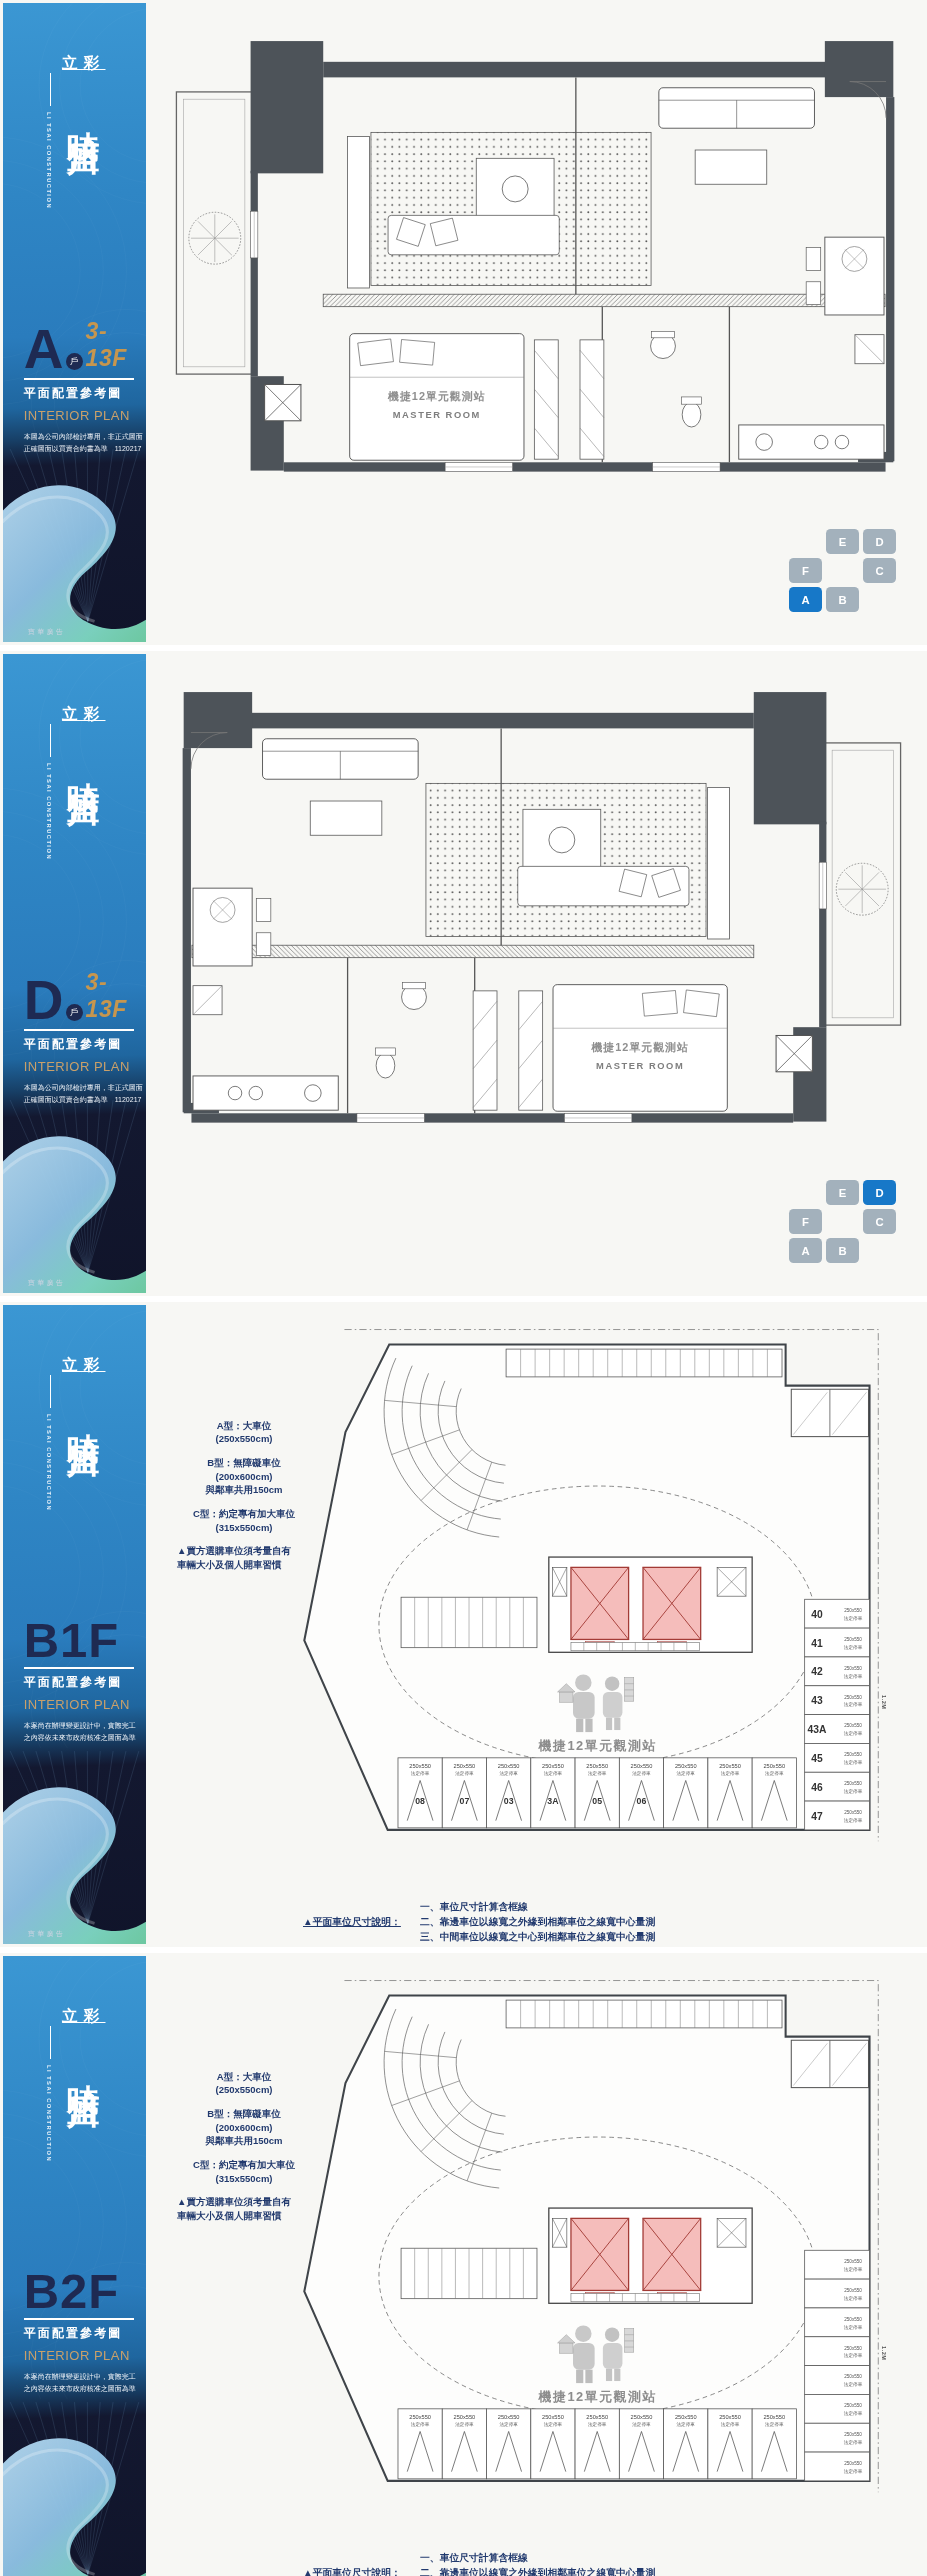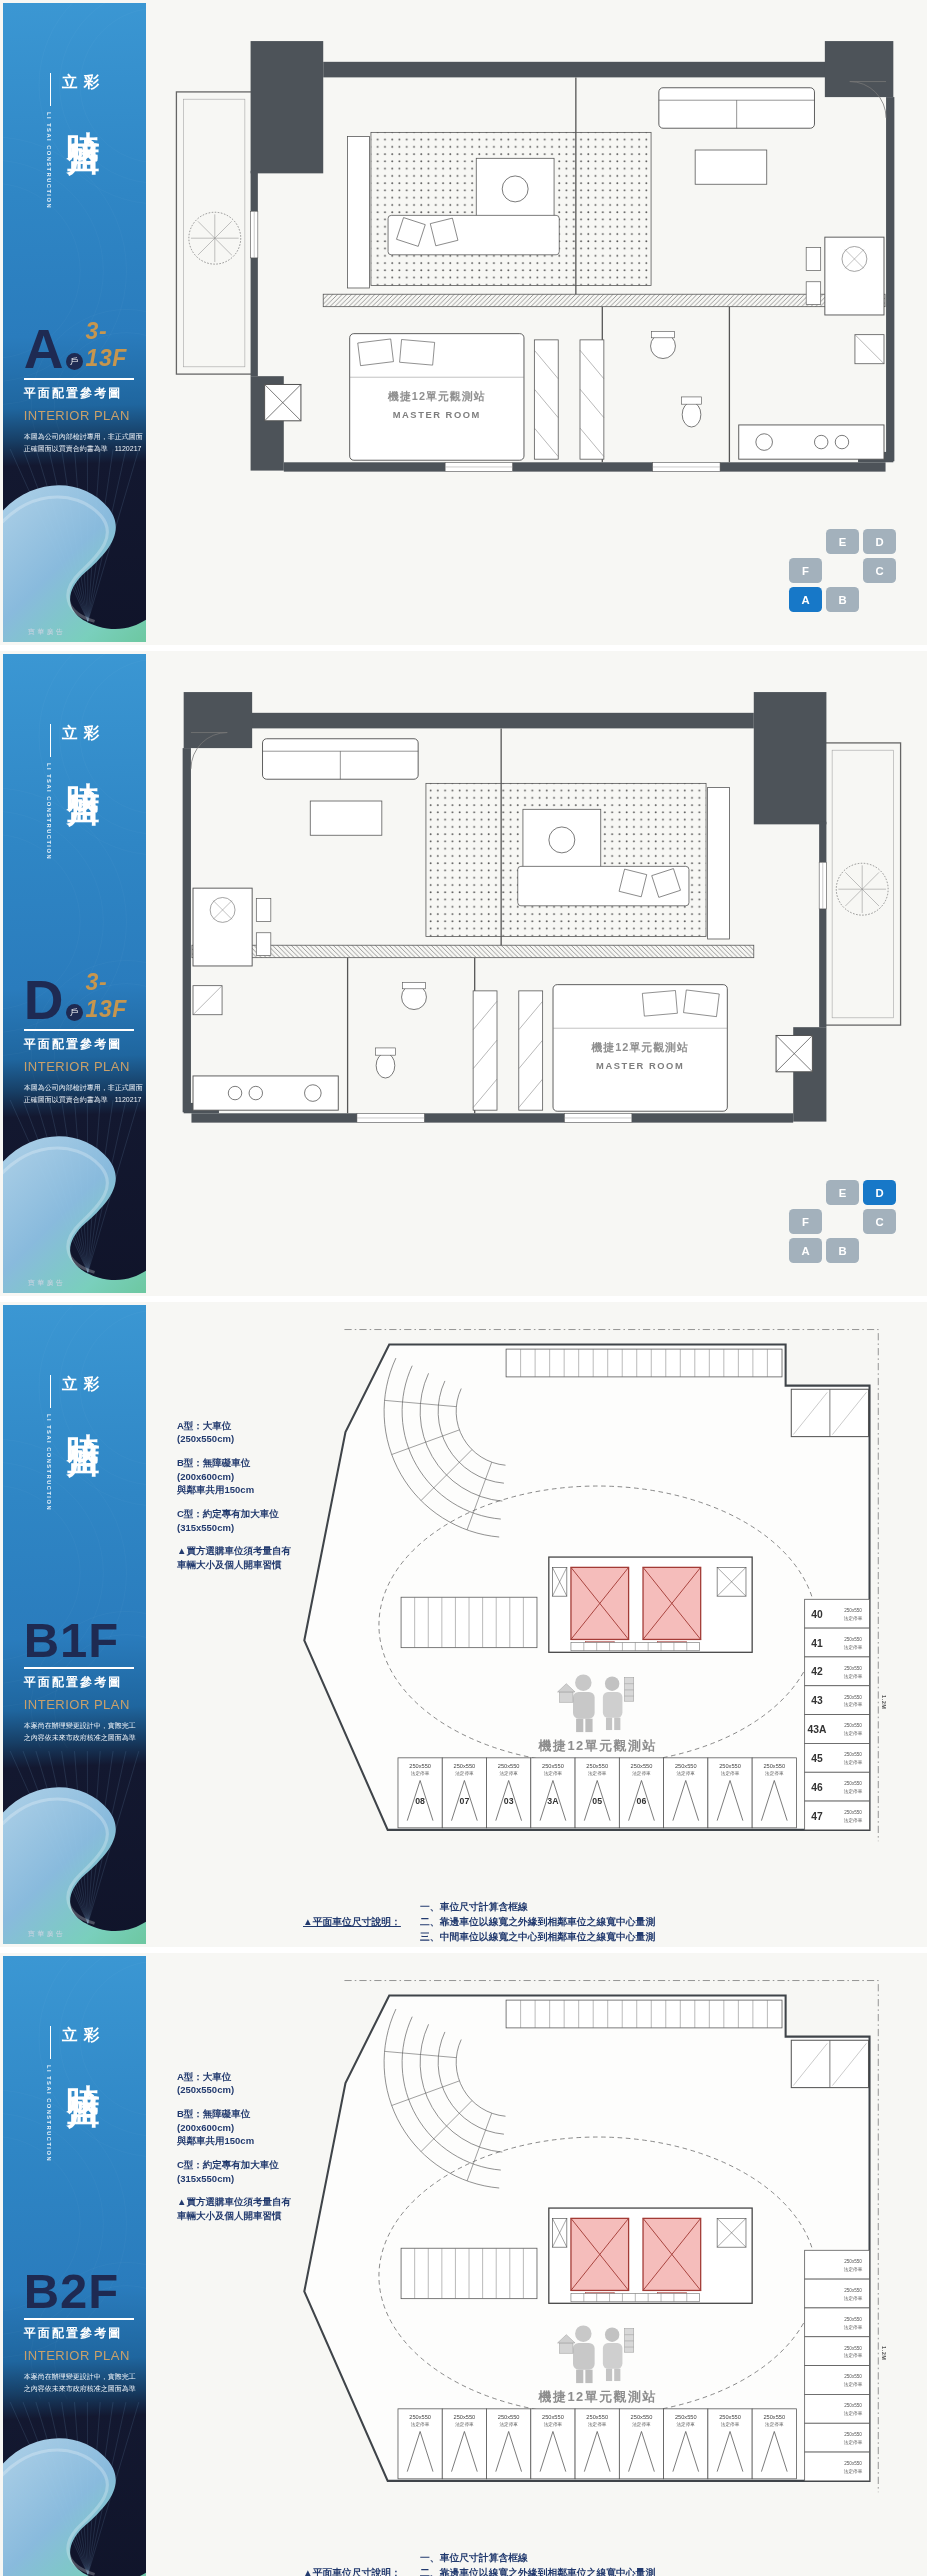--- a/index.html
+++ b/index.html
@@ -5,21 +5,21 @@
   html,body{margin:0;padding:0;background:#ffffff;}
   body{width:927px;font-family:"Liberation Sans","DejaVu Sans",sans-serif;}
   .section{position:relative;width:927px;height:645px;border-bottom:6.2px solid #fff;background:#f7f7f4;overflow:hidden;}
   
   .sidebar{position:absolute;left:3.1px;top:3.1px;width:143px;height:639px;
     background:linear-gradient(178deg,#3b97d3 0%,#2f86c5 30%,#2a7cbd 52%,#1f669f 63%,#173f66 68%,#131830 72%,#10142a 100%);
     overflow:hidden;}
   .contours{position:absolute;left:0;top:0;width:143px;height:443px;opacity:.55;}
   .brand-rule{position:absolute;left:47px;top:70px;width:0.8px;height:33px;background:#fff;}
   .brand-en{position:absolute;left:43px;top:109px;writing-mode:vertical-rl;color:#eaf3fa;font-size:5.7px;letter-spacing:1.5px;font-weight:bold;}
-  .brand-logo{position:absolute;left:59px;top:69px;color:#fff;font-size:15.5px;font-weight:bold;letter-spacing:6.2px;}
+  .brand-logo{position:absolute;left:59px;top:50px;color:#fff;font-size:15.5px;font-weight:bold;letter-spacing:6.2px;text-decoration:underline;}
   .brand-name{position:absolute;left:57px;top:102px;writing-mode:vertical-rl;color:#fff;font-size:33px;font-weight:bold;letter-spacing:5.2px;font-family:"Liberation Serif","DejaVu Serif",serif;}
   .unit-block{position:absolute;left:20.6px;top:315px;width:110px;color:#fff;}
   .unit-row{display:flex;align-items:flex-end;}
   .unit-letter{font-size:55px;line-height:.82;font-weight:bold;color:#1e2a52;}
   .unit-letter-wide{font-size:49px;line-height:.84;font-weight:bold;color:#1e2a52;letter-spacing:1px;}
   .unit-badge{width:17px;height:17px;border-radius:50%;background:#1e2a52;color:#fff;font-size:8.2px;display:flex;align-items:center;justify-content:center;margin:0 3.1px 2.1px 2.1px;flex:none;}
   .unit-floors{font-size:23px;font-weight:bold;color:#c7964e;letter-spacing:0.5px;margin-bottom:0;font-style:italic;}
   .unit-rule{height:1.3px;background:#fff;margin:6.2px 0 5.2px 0;}
   .unit-title-zh{font-size:12px;letter-spacing:2.1px;white-space:nowrap;font-weight:bold;}
   .unit-title-en{font-size:13px;letter-spacing:0.5px;color:#c9a06a;margin-top:6px;white-space:nowrap;}
@@ -28,21 +28,21 @@
   .wavebox svg{position:absolute;left:0;top:0;width:143px;height:196px;}
   .agency{position:absolute;left:25px;bottom:5.2px;color:#cfd5e2;font-size:6.7px;letter-spacing:2.6px;}
   
   .apt-svg{position:absolute;left:165px;top:14.4px;width:747px;height:493px;}
   .park-svg{position:absolute;left:268px;top:9.3px;width:644px;height:592px;}
   .locator{position:absolute;left:789px;top:529px;display:grid;grid-template-columns:repeat(3,33px);grid-template-rows:repeat(3,25px);gap:4.1px;}
   .cell{background:#a3b1bc;border-radius:4.6px;color:#fff;font-weight:bold;font-size:11.3px;display:flex;align-items:center;justify-content:center;}
   .cell.hl{background:#1778c8;}
   .legend{position:absolute;left:177px;top:117px;width:134px;color:#223a6e;font-weight:bold;font-size:9.5px;line-height:1.42;}
   .legend p{margin:0;}
-  .lg-group{margin-bottom:10.3px;}
+  .lg-group{margin-bottom:10.3px;text-align:center;}
   .lg-note{margin-top:3px;}
   .size-note{position:absolute;left:303px;top:597px;display:flex;gap:7.2px;color:#223a6e;font-weight:bold;font-size:9.8px;line-height:1.55;}
   .size-note .sn-label{padding-top:15px;white-space:nowrap;text-decoration:underline;}
   .size-note .sn-lines div{white-space:nowrap;margin-left:12px;}
 </style>
 </head>
 <body>
 
 <svg width="0" height="0" style="position:absolute">
   <defs>

